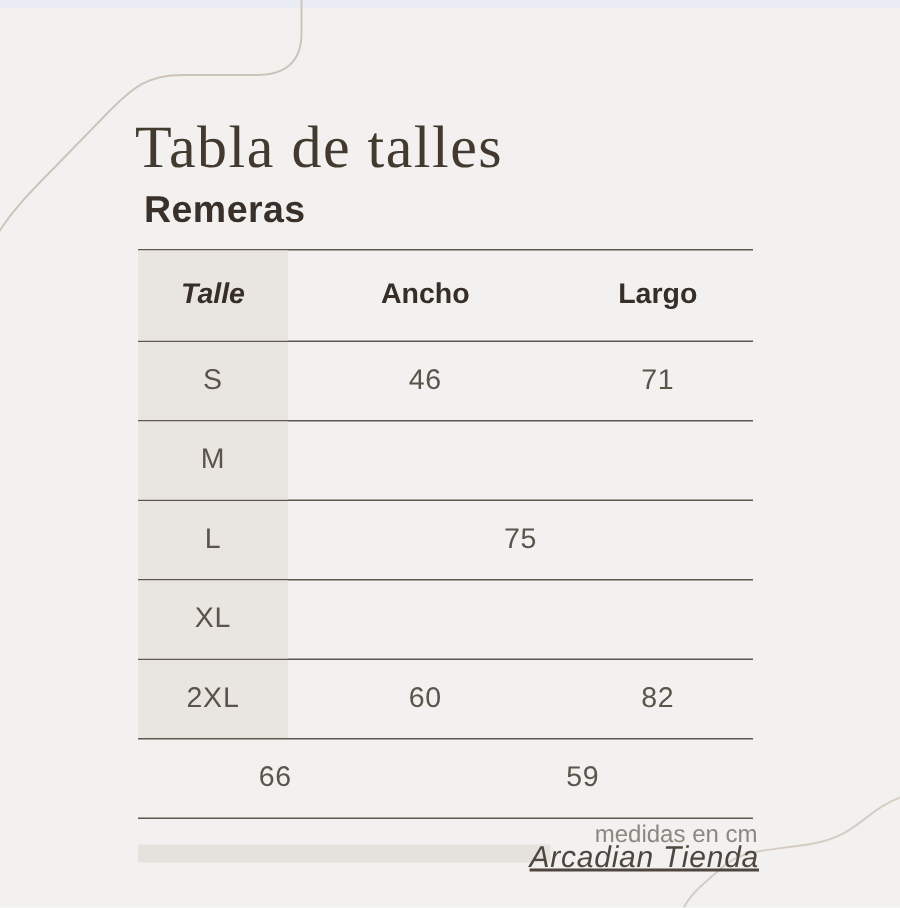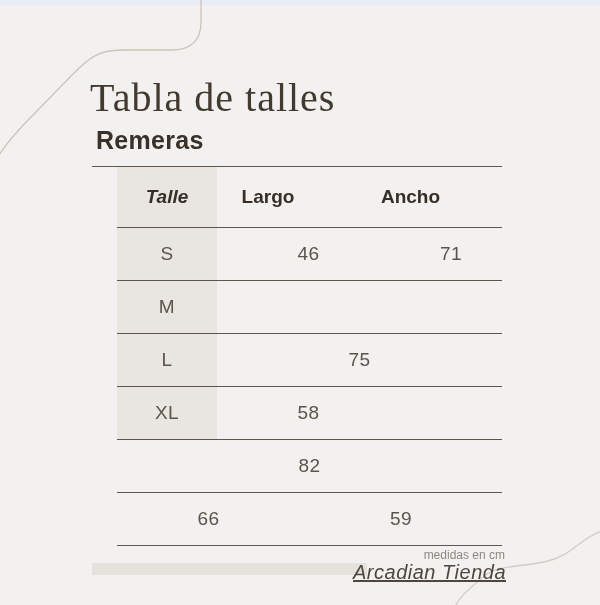--- a/index.html
+++ b/index.html
@@ -33,40 +33,40 @@
     font-size:25px; font-weight:700;
     letter-spacing:0.3px;
     color:#39302a;
     text-align:center;
   }
   .size-table {
     position:absolute; left:92px; top:166px;
     width:410px;
     border-top:1px solid #5f564d;
   }
-  .t-row { display:flex; border-bottom:1px solid #5f564d;margin-left:25px; }
+  .t-row { display:flex; border-bottom:1px solid #5f564d; }
   .t-row.header { height:60px; }
   .t-row.data { height:52px; }
   .cell {
     display:flex; align-items:center; justify-content:center;
     box-sizing:border-box;
   }
   .c1 { width:100px; background:#e9e6e1; }
   .c2 { width:183px; }
   .c3 { flex:1; }
   .header .cell {
     font-size:19px; font-weight:700; color:#362e27;
   }
   .header .c1 { font-style:italic; }
   .data .cell {
     font-size:19px; color:#5b544b; letter-spacing:0.5px;
   }
   .measure-note {
     position:absolute; right:95px; top:548px;
-    font-size:12px; color:#8e8780;
+    font-size:16px; color:#8e8780;
   }
   .deco-bar {
     position:absolute; left:92px; top:563px;
     width:275px; height:12px;
     background:#e5e2dd;
   }
   .brand {
     position:absolute; right:94px; top:561px;
     font-size:20px; font-style:italic;
     color:#4f473f; letter-spacing:0.5px;text-decoration:underline;
@@ -83,45 +83,46 @@
     <path d="M 201,-2 L 201,22 C 201,41 191,50 171,50 L 122,50 C 98,50 89,58 72,75 L 36,112 C 19,129 6,143 -2,157" fill="none" stroke="#cdc4b9" stroke-width="1.3"></path>
     <path d="M 602,531 C 578,539 573,556 544,562 C 519,567 497,565 483,577 C 469,589 459,597 455,607" fill="none" stroke="#d5cdc3" stroke-width="1.3"></path>
   </svg>
 
   <div class="page-title">Tabla de talles</div>
   <div class="page-subtitle">Remeras</div>
 
   <div class="size-table">
     <div class="t-row header">
       <div class="cell c1">Talle</div>
+      <div class="cell c2">Ancho</div>
       <div class="cell c3">Largo</div>
-      <div class="cell c2">Ancho</div>
     </div>
 
     <div class="t-row data">
       <div class="cell c1">S</div>
       <div class="cell c2">46</div>
       <div class="cell c3">71</div>
     </div>
 
     <div class="t-row data">
       <div class="cell c1">M</div>
     </div>
 
     <div class="t-row data">
       <div class="cell c1">L</div>
       <div class="cell c3">75</div>
     </div>
 
     <div class="t-row data">
       <div class="cell c1">XL</div>
-      <div class="cell c2">58</div>
     </div>
 
     <div class="t-row data">
+      <div class="cell c1">2XL</div>
+      <div class="cell c2">60</div>
       <div class="cell c3">82</div>
     </div>
 
     <div class="t-row data">
       <div class="cell c2">66</div>
       <div class="cell c3">59</div>
     </div>
   </div>
 
   <div class="measure-note">medidas en cm</div>

